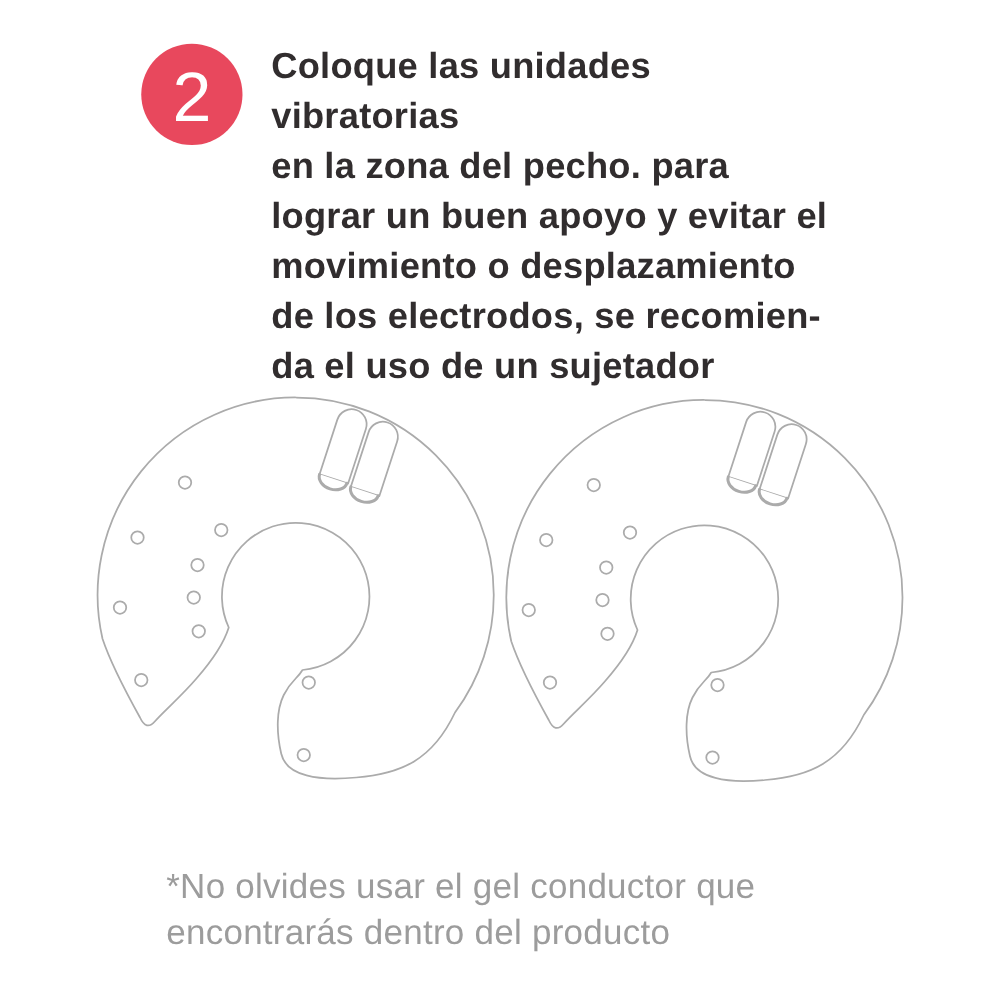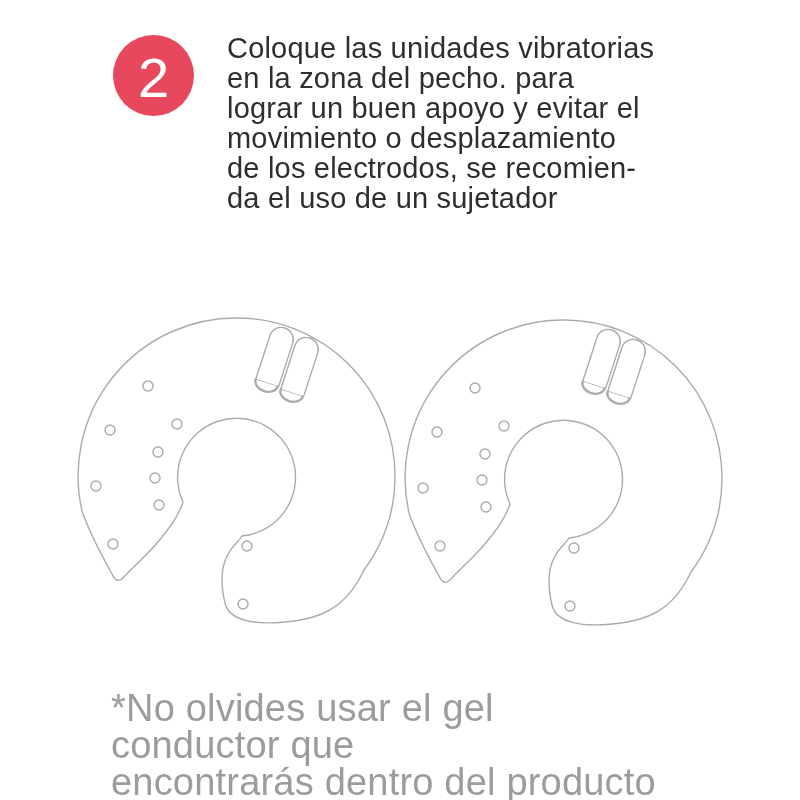--- a/index.html
+++ b/index.html
@@ -30,34 +30,35 @@
   }
   .step-badge .num {
     color: #ffffff;
     font-size: 56px;
     font-weight: 400;
     line-height: 1;
     margin-top: 4px;
   }
   .instruction {
     position: absolute;
-    left: 227px;
+    left: 217px;
     top: 33px;
     width: 460px;
     font-size: 29px;
-    line-height: 30px;
+    line-height: 40px;
     letter-spacing: 0.2px;
     white-space: pre-line;
+    font-weight: bold;
   }
   .footnote {
     position: absolute;
-    left: 111px;
+    left: 133px;
     top: 690px;
     width: 560px;
-    font-size: 38px;
+    font-size: 28px;
     line-height: 37px;
     letter-spacing: 0.2px;
     white-space: pre-line;
   }
   .illustration {
     position: absolute;
     left: 0;
     top: 0;
     width: 800px;
     height: 800px;

